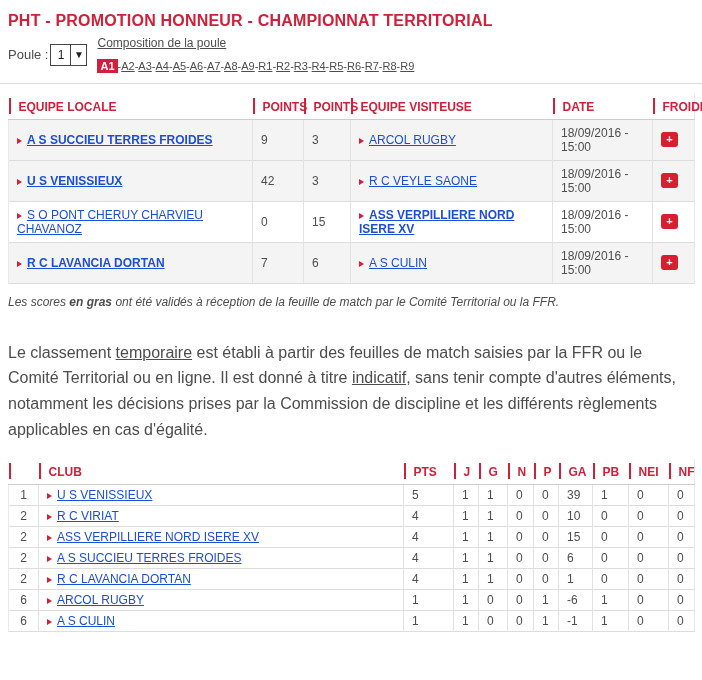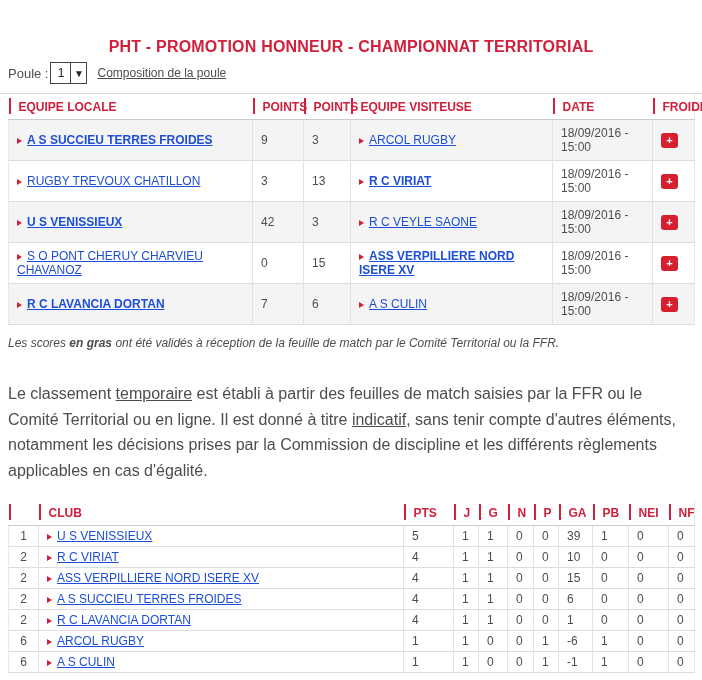--- a/index.html
+++ b/index.html
@@ -1,21 +1,21 @@
 <!DOCTYPE html>
 <html><head>
 <meta charset="utf-8">
 <style>
   * { margin:0; padding:0; box-sizing:border-box; }
   html,body { width:702px; background:#fff; }
   body { font-family:"Liberation Sans", sans-serif; color:#4d4d4d; }
   .page { width:702px; padding:0 8px; }
 
   
-  .page-title { text-align:center; color:#d1203b; font-size:16px; font-weight:bold; padding-top:12px; letter-spacing:.2px;margin-top:26px; }
+  .page-title { color:#d1203b; font-size:16px; font-weight:bold; padding-top:12px; letter-spacing:.2px; }
   .toolbar { text-align:right; margin-top:15px; }
   .back-btn { display:inline-block; background:#175a9d; color:#fff; font-family:"Liberation Sans",sans-serif;
               font-size:11.5px; font-weight:bold; border:none; padding:6px 13px; letter-spacing:.3px; cursor:pointer; }
 
   
   .poule-row { display:flex; align-items:center; margin-top:6px; }
   .poule-label { font-size:13px; margin-right:2px; }
   .poule-select { display:inline-flex; align-items:stretch; border:1px solid #444; height:22px; width:37px; cursor:pointer; background:#fff; }
   .poule-select .val { flex:1; display:flex; align-items:center; justify-content:center; font-size:12px; color:#222; }
   .poule-select .arrow { width:16px; border-left:1px solid #444; display:flex; align-items:center; justify-content:center; font-size:10px; color:#222; background:#fff; }
@@ -31,21 +31,21 @@
   table { border-collapse:collapse; width:686px; table-layout:fixed; font-size:12px; }
   th { color:#d1203b; font-weight:bold; text-align:left; position:relative; padding:6px 8px 5px 10px;
        border-bottom:1px solid #ccc; font-size:12px; }
   th::before { content:""; position:absolute; left:0; top:4px; bottom:5px; width:2px; background:#d1203b; }
   td { padding:6px 8px; border-left:1px solid #e2e2e2; vertical-align:middle; word-wrap:break-word; }
   td:first-child { border-left:1px solid #e9e9e9; }
   tbody tr { border-bottom:1px solid #ddd; }
   table { border-right:1px solid #e9e9e9; }
 
   
-  .matches-table { }
+  .matches-table { margin-top:10px; }
   .matches-table tr.alt td { background:#f4f4f4; }
   .team-link { color:#1d4ed8; text-decoration:underline; cursor:pointer; }
   .team-link.bold { font-weight:bold; }
   .tri { display:inline-block; width:0; height:0; border-left:5px solid #d1203b;
          border-top:3.5px solid transparent; border-bottom:3.5px solid transparent; margin-right:5px; }
   .plus-btn { display:inline-flex; width:17px; height:15px; background:#d6202f; border-radius:3px;
               color:#fff; font-size:11px; font-weight:bold; align-items:center; justify-content:center;
               cursor:pointer; line-height:1; }
 
   .score-note { font-size:12px; margin-top:11px;font-style:italic; }
@@ -68,20 +68,21 @@
 
 
   <div class="poule-row">
     <span class="poule-label">Poule :</span>
     <span class="poule-select">
       <span class="val">1</span>
       <span class="arrow">▼</span>
     </span>
     <span class="poule-right">
       <a class="comp-link">Composition de la poule</a>
+      <span class="pool-nav"><span class="active">A1</span>-<a>A2</a>-<a>A3</a>-<a>A4</a>-<a>A5</a>-<a>A6</a>-<a>A7</a>-<a>A8</a>-<a>A9</a>-<a>R1</a>-<a>R2</a>-<a>R3</a>-<a>R4</a>-<a>R5</a>-<a>R6</a>-<a>R7</a>-<a>R8</a>-<a>R9</a></span>
     </span>
   </div>
 
   <hr class="rule">
 
   <table class="matches-table">
     <colgroup>
       <col style="width:244px">
         <col style="width:51px">
         <col style="width:47px">
@@ -98,28 +99,20 @@
         <th>DATE</th>
         <th>FROIDES</th>
       </tr>
     </thead>
     <tbody>
         <tr class="alt">
           <td><span class="tri"></span><a class="team-link bold">A S SUCCIEU TERRES FROIDES</a></td>
           <td>9</td>
           <td>3</td>
           <td><span class="tri"></span><a class="team-link">ARCOL RUGBY</a></td>
-          <td>18/09/2016 - 15:00</td>
-          <td><span class="plus-btn">+</span></td>
-        </tr>
-        <tr>
-          <td><span class="tri"></span><a class="team-link">RUGBY TREVOUX CHATILLON</a></td>
-          <td>3</td>
-          <td>13</td>
-          <td><span class="tri"></span><a class="team-link bold">R C VIRIAT</a></td>
           <td>18/09/2016 - 15:00</td>
           <td><span class="plus-btn">+</span></td>
         </tr>
         <tr class="alt">
           <td><span class="tri"></span><a class="team-link bold">U S VENISSIEUX</a></td>
           <td>42</td>
           <td>3</td>
           <td><span class="tri"></span><a class="team-link">R C VEYLE SAONE</a></td>
           <td>18/09/2016 - 15:00</td>
           <td><span class="plus-btn">+</span></td>

